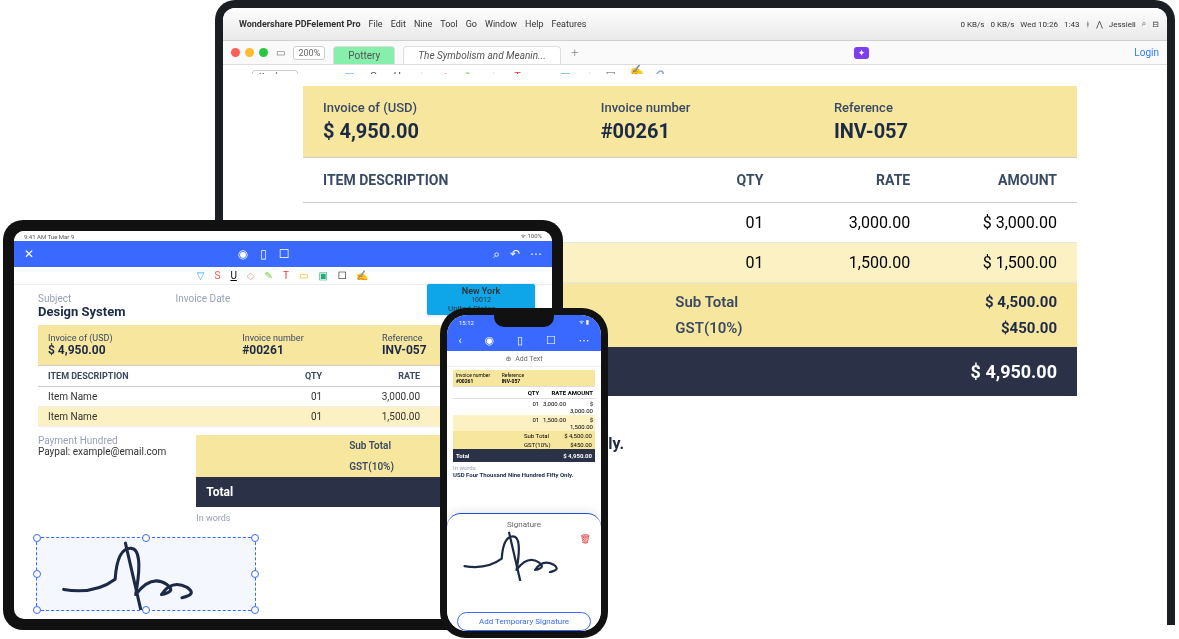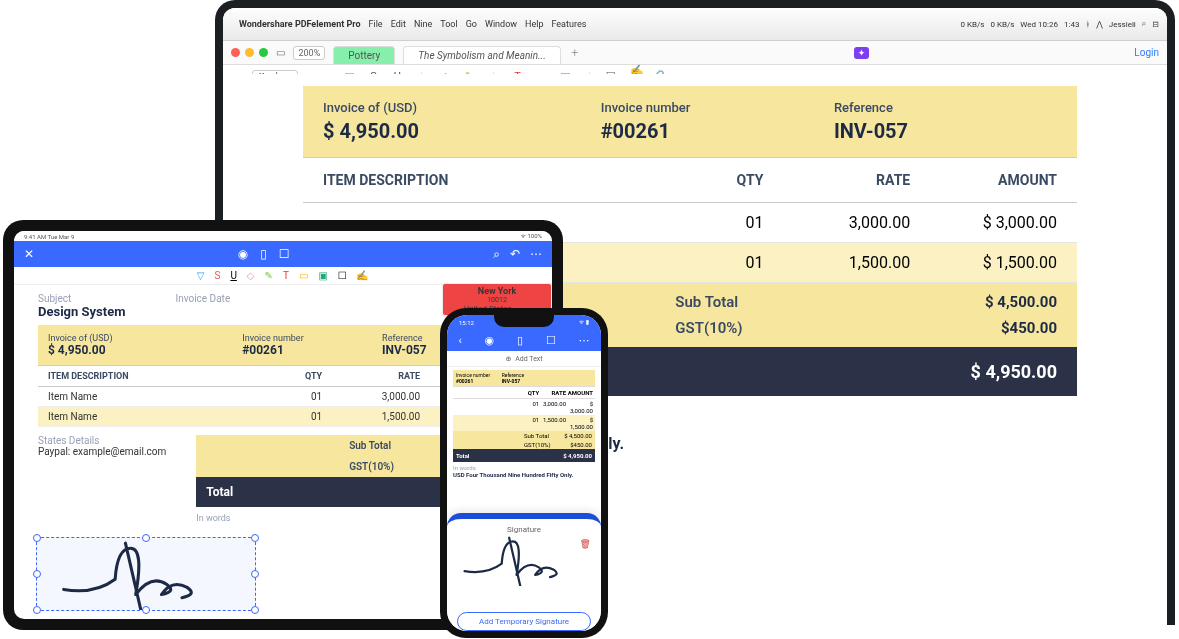--- a/index.html
+++ b/index.html
@@ -123,21 +123,21 @@
   .ipad-pay{display:flex;gap:30px;margin-top:8px;font-size:10px;}
   .ipad-pay .lbl{color:#97a0b5;}
   .sig-select{
     position:absolute; left:22px; bottom:8px; width:220px; height:74px;
     border:1px dashed #3969ff; background:rgba(57,105,255,.05);
   }
   .handle{position:absolute;width:8px;height:8px;border:1px solid #3969ff;background:#fff;border-radius:50%;}
   .handle.tl{left:-4px;top:-4px}.handle.tr{right:-4px;top:-4px}.handle.bl{left:-4px;bottom:-4px}.handle.br{right:-4px;bottom:-4px}
   .handle.tm{left:50%;top:-4px;margin-left:-4px}.handle.bm{left:50%;bottom:-4px;margin-left:-4px}
   .handle.ml{left:-4px;top:50%;margin-top:-4px}.handle.mr{right:-4px;top:50%;margin-top:-4px}
-  .ipad-addr{position:absolute;right:0;top:52px;background:#ef4444;border:1px solid #eee;padding:2px 21px;font-size:9px;color:#333;box-shadow:0 1px 2px rgba(0,0,0,.08);border-radius:3px;text-align:left;min-width:110px;}
+  .ipad-addr{position:absolute;right:16px;top:52px;background:#0ea5e9;border:1px solid #eee;padding:2px 21px;font-size:9px;color:#333;box-shadow:0 1px 2px rgba(0,0,0,.08);border-radius:3px;text-align:left;min-width:110px;}
 
   
   .iphone{
     position:absolute; left:440px; top:308px;
     width:168px; height:330px; background:#111;
     border-radius:26px; padding:7px;
   }
   .iphone-screen{width:100%;height:100%;background:#fff;border-radius:20px;overflow:hidden;position:relative;}
   .notch{position:absolute;top:0;left:50%;transform:translateX(-50%);width:60px;height:12px;background:#111;border-radius:0 0 10px 10px;z-index:5;}
   .ip-status{height:14px;display:flex;align-items:center;justify-content:space-between;padding:0 12px;font-size:6px;color:#fff;background:#3969ff;}
@@ -145,21 +145,21 @@
   .ip-addbar{height:16px;background:#fff;border-bottom:1px solid #eee;display:flex;align-items:center;justify-content:center;font-size:7px;color:#666;gap:4px;}
   .ip-doc{font-size:6px;padding:3px 6px;}
   .ip-row{display:grid;grid-template-columns:2fr .5fr .8fr .8fr;padding:1px 2px;}
   .ip-row>div:nth-child(n+2){text-align:right;}
   .ip-ylw{background:#f7e79e;display:grid;grid-template-columns:1fr 1fr 1fr;padding:2px 3px;gap:1px;}
   .ip-ylw div{font-size:5px;}
   .ip-head{display:grid;grid-template-columns:2fr .5fr .8fr .8fr;border-top:1px solid #ddd;border-bottom:1px solid #ddd;padding:2px;font-weight:700;}
   .ip-head>div:nth-child(n+2){text-align:right;}
   .ip-sum{background:#f7e79e;display:grid;grid-template-columns:2fr 1fr 1fr;padding:1px 3px;}
   .ip-total{background:#2b3147;color:#fff;display:flex;justify-content:space-between;padding:3px;font-weight:700;font-size:6px;}
-  .sig-panel{position:absolute;left:0;right:0;bottom:0;height:118px;background:#fff;border-top:6px solid #1d4ed8;border-radius:14px 14px 20px 20px;box-shadow:0 -3px 8px rgba(0,0,0,.08);padding:6px 10px;}
+  .sig-panel{position:absolute;left:0;right:0;bottom:0;height:118px;background:#fff;border-top:1px solid #1d4ed8;border-radius:14px 14px 20px 20px;box-shadow:0 -3px 8px rgba(0,0,0,.08);padding:6px 10px;}
   .sig-panel .t{text-align:center;font-size:8px;color:#666;}
   .sig-panel .del{position:absolute;right:10px;top:20px;color:#d33;font-size:9px;}
   .addsig{position:absolute;left:10px;right:10px;bottom:0;border:1px solid #3969ff;color:#3969ff;border-radius:14px;text-align:center;padding:4px 0;font-size:8px;background:#fff;}
 
   svg.signature path{fill:none;stroke:#1d2a46;stroke-width:3;stroke-linecap:round;stroke-linejoin:round;}
 </style>
 </head>
 <body>
 
 <div class="macbook">
@@ -362,21 +362,21 @@
         <div>$ 3,000.00</div>
       </div>
       <div class="ipad-row alt">
         <div>Item Name</div>
         <div>01</div>
         <div>1,500.00</div>
         <div>$ 1,500.00</div>
       </div>
       <div class="ipad-pay">
         <div>
-            <div class="lbl">States Details</div>
+            <div class="lbl">Payment Hundred</div>
             <div>Paypal: example@email.com</div>
           </div>
         <div style="flex:1">
           <div class="ipad-sum">
               <div></div>
               <div class="l">Sub Total</div>
               <div class="v">$ 4,500.00</div>
             </div>
           <div class="ipad-sum">
               <div></div>

